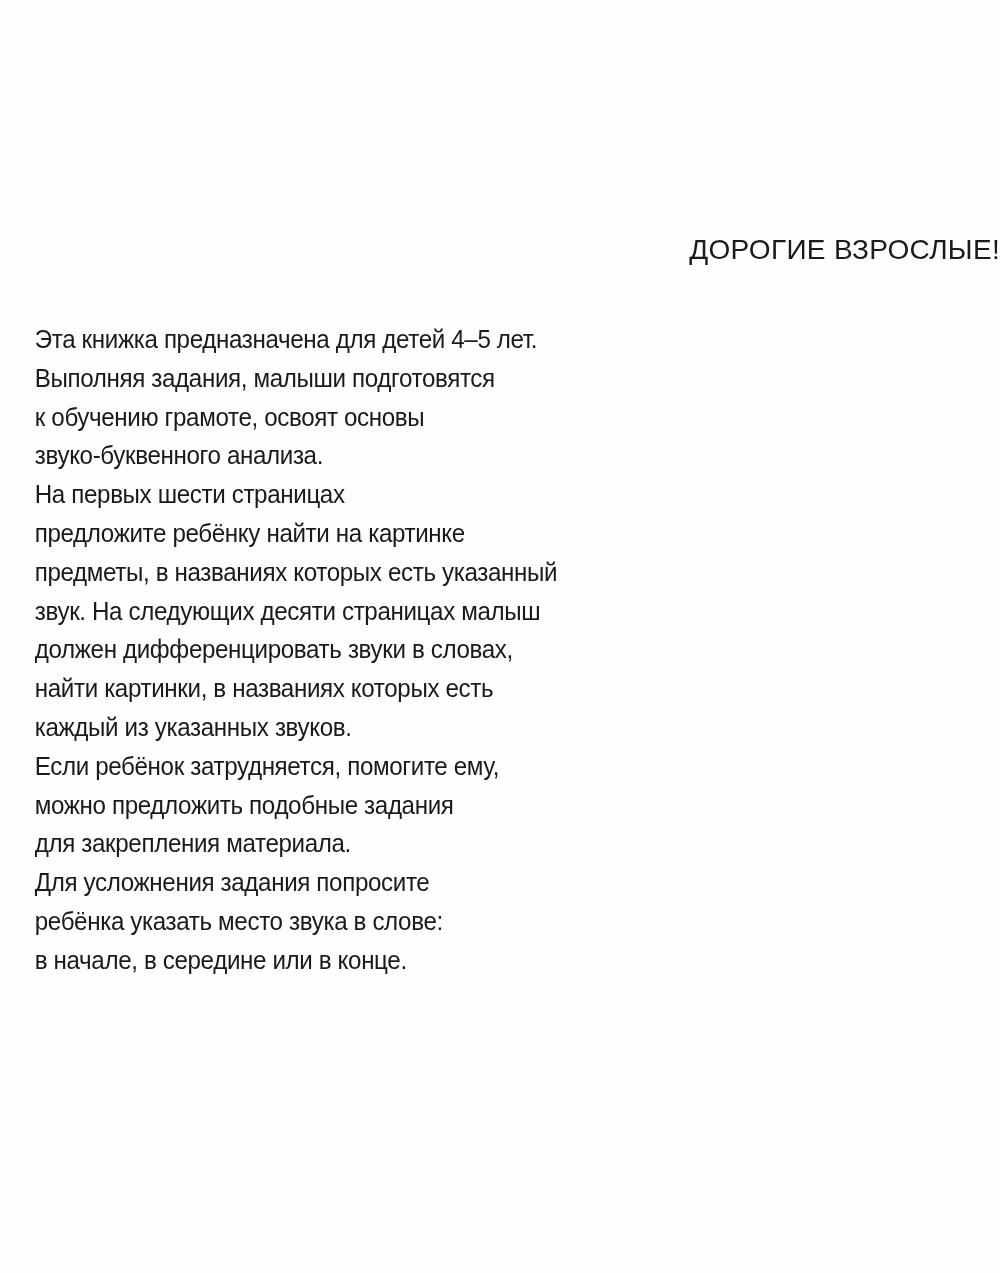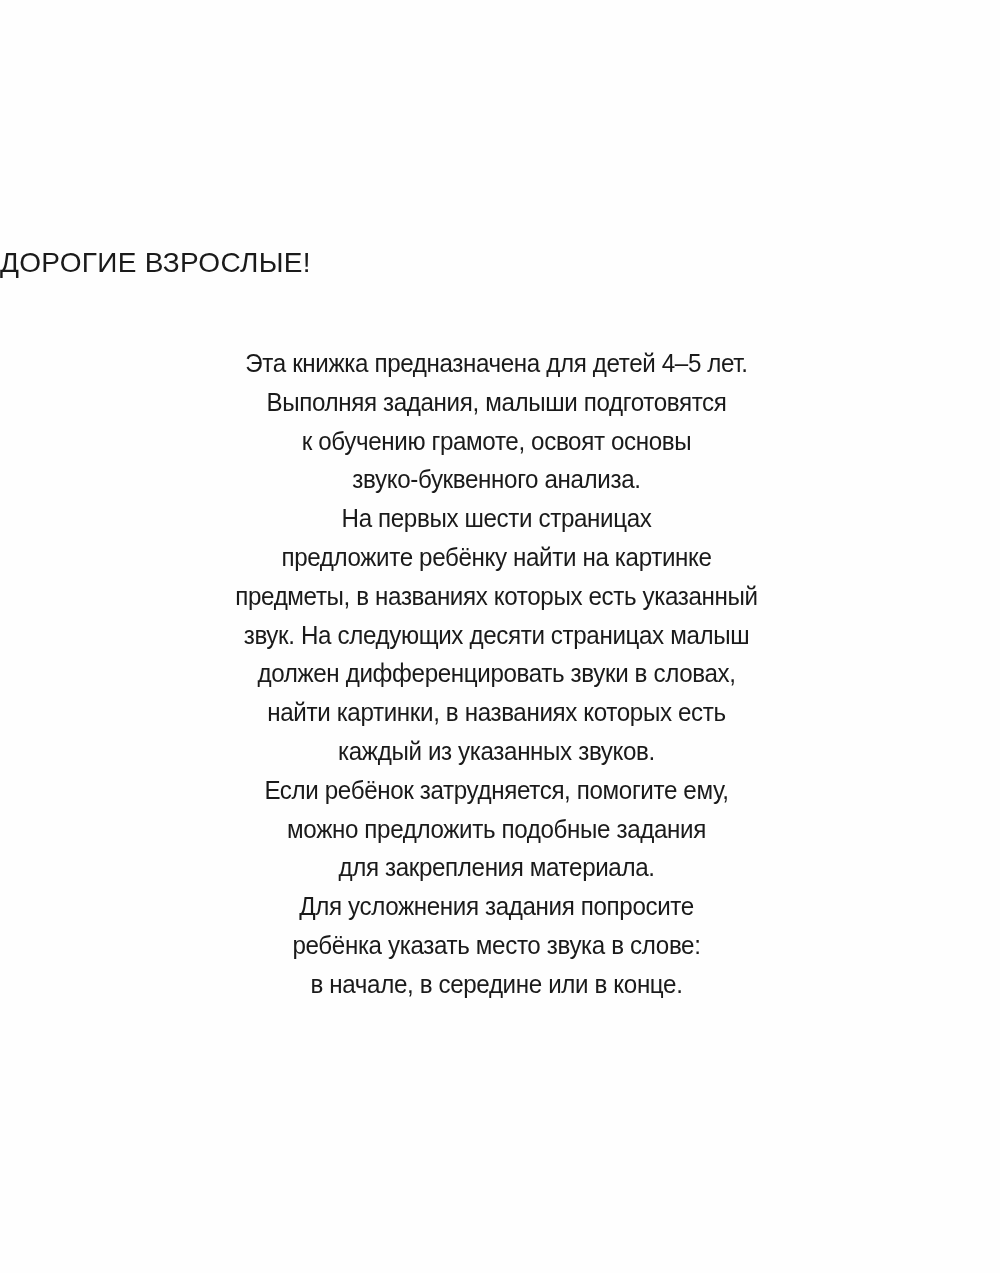--- a/index.html
+++ b/index.html
@@ -20,37 +20,35 @@
       left: 0;
       top: 0;
       width: 1000px;
       height: 1273px;
       background: #fefefe;
     }
     .title {
       position: absolute;
       left: 0;
       width: 1000px;
-      top: 243px;
-      text-align: left;
+      top: 230px;
+      text-align: right;
       font-size: 28px;
       line-height: 40px;
       letter-spacing: 0.3px;
       font-stretch: condensed;
     }
     .body-text {
       position: absolute;
       left: 0;
       width: 993px;
       top: 320px;
-      text-align: center;
       font-size: 26px;
       line-height: 38.8px;
       letter-spacing: -0.4px;
-      margin-top: 24px;
     }
     .line {
       display: block;
       white-space: nowrap;
       transform: scaleX(0.93);
       transform-origin: center;
     }
   </style>
 </head>
 <body>

